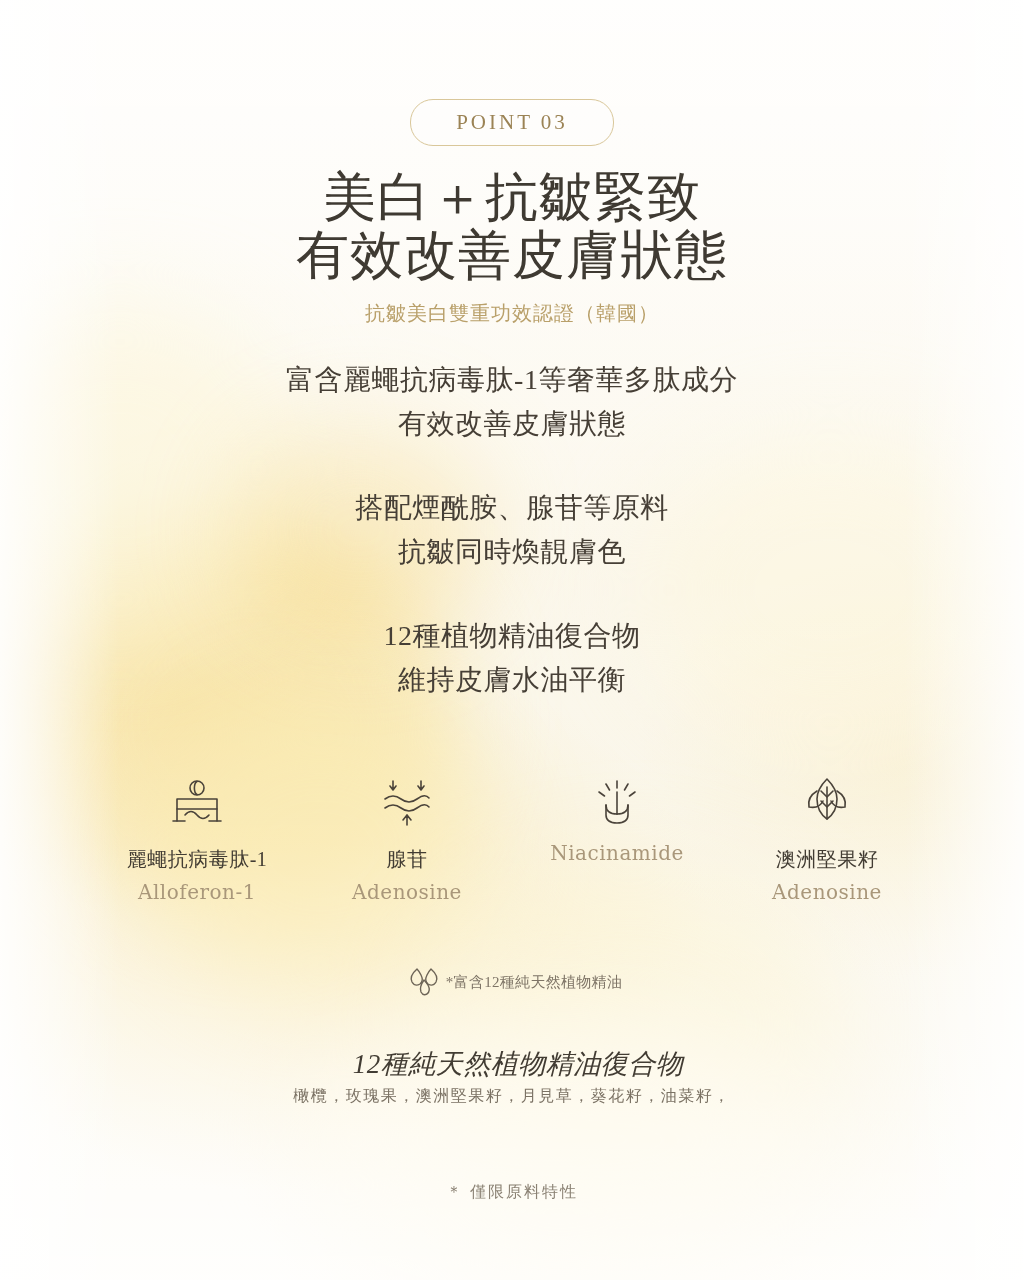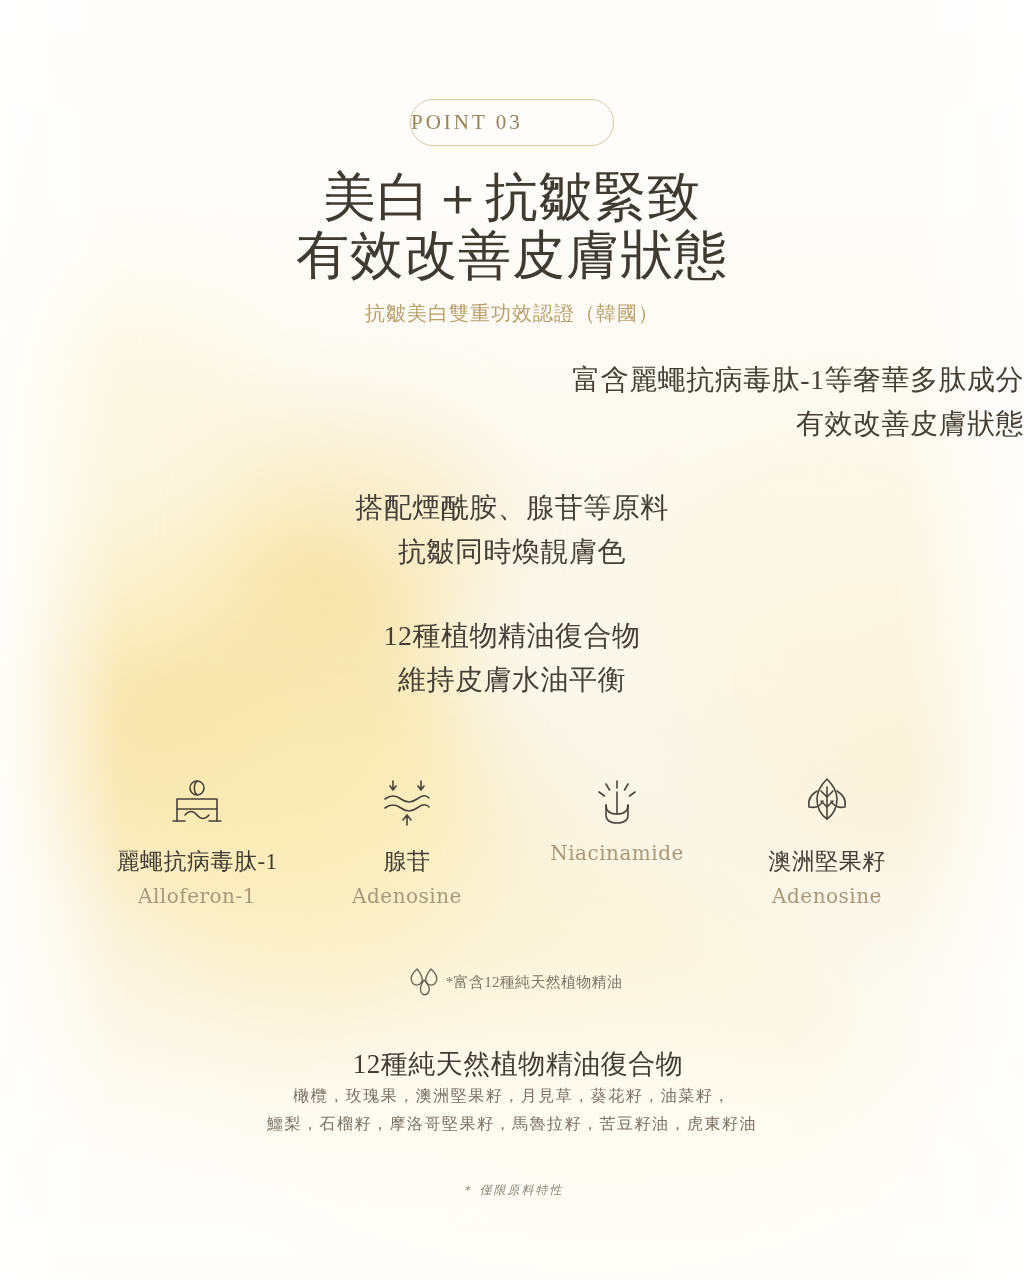--- a/index.html
+++ b/index.html
@@ -71,20 +71,21 @@
     position: absolute;
     left: 50%;
     top: 99px;
     transform: translateX(-50%);
     width: 202px;
     height: 45px;
     border: 1px solid #d9c79a;
     border-radius: 23px;
     display: flex;
     align-items: center;
+    justify-content: center;
     letter-spacing: 3px;
     font-size: 21px;
     color: #9b8355;
     font-family: "Liberation Serif", serif;
     background: rgba(255,255,255,0.25);
   }
 
   .headline {
     position: absolute;
     left: 0; right: 0;
@@ -108,21 +109,21 @@
   }
 
   .para {
     position: absolute;
     left: 0; right: 0;
     font-size: 28px;
     line-height: 44px;
     color: #463f36;
     letter-spacing: 0.5px;
   }
-  .para.p1 { top: 358px; text-align: right; }
+  .para.p1 { top: 358px; }
   .para.p2 { top: 486px; }
   .para.p3 { top: 614px; }
 
   .ingredients {
     position: absolute;
     left: 92px;
     right: 92px;
     top: 772px;
     display: flex;
     justify-content: space-between;
@@ -133,21 +134,21 @@
     text-align: center;
   }
   .ing .icon {
     height: 62px;
     display: flex;
     align-items: center;
     justify-content: center;
   }
   .ing .name {
     margin-top: 12px;
-    font-size: 23px;
+    font-size: 20px;
     color: #423c33;
     letter-spacing: 0.5px;
   }
   .ing .en {
     margin-top: 7px;
     font-size: 20px;
     color: #a9977a;
     font-family: "DejaVu Serif", serif;
     letter-spacing: 0.5px;
   }
@@ -166,39 +167,39 @@
     letter-spacing: 0.3px;
   }
 
   .oil-title {
     position: absolute;
     left: 12px; right: 0;
     top: 1046px;
     font-size: 27px;
     color: #423c33;
     letter-spacing: 0.5px;
+    font-style: italic;
   }
   .oil-list {
     position: absolute;
     left: 0; right: 0;
     top: 1082px;
     font-size: 16px;
     line-height: 28px;
     color: #7b7264;
     letter-spacing: 1.5px;
   }
 
   .footnote {
     position: absolute;
     left: 0; right: 0;
     top: 1182px;
-    font-size: 12px;
+    font-size: 16px;
     color: #8a8173;
     letter-spacing: 2px;
-    font-style: italic;
   }
 
   svg { display: block; }
 </style>
 </head>
 <body>
 
 <div class="page">
   <div class="blob b1"></div>
   <div class="blob b2"></div>
@@ -310,19 +311,18 @@
           <path d="M29 7 q8 7 5 13 q-3 5 -8 2 q-4 -3 -1 -9 q2 -4 4 -6 z"></path>
           <path d="M22 18 q-5 7 -3 12 q2 4 6 2 q4 -3 1 -9 q-2 -3 -4 -5 z"></path>
         </svg>
       </span>
       <span class="label">*富含12種純天然植物精油</span>
     </div>
 
     <div class="oil-title">12種純天然植物精油復合物</div>
     <div class="oil-list">
       <div>橄欖，玫瑰果，澳洲堅果籽，月見草，葵花籽，油菜籽，</div>
-      <div>鱷梨，石榴籽，摩洛哥堅果籽，馬魯拉籽，苦豆籽油，虎東籽油</div>
     </div>
 
     <div class="footnote">＊ 僅限原料特性</div>
 
   </div>
 </div>
 
 </body></html>

